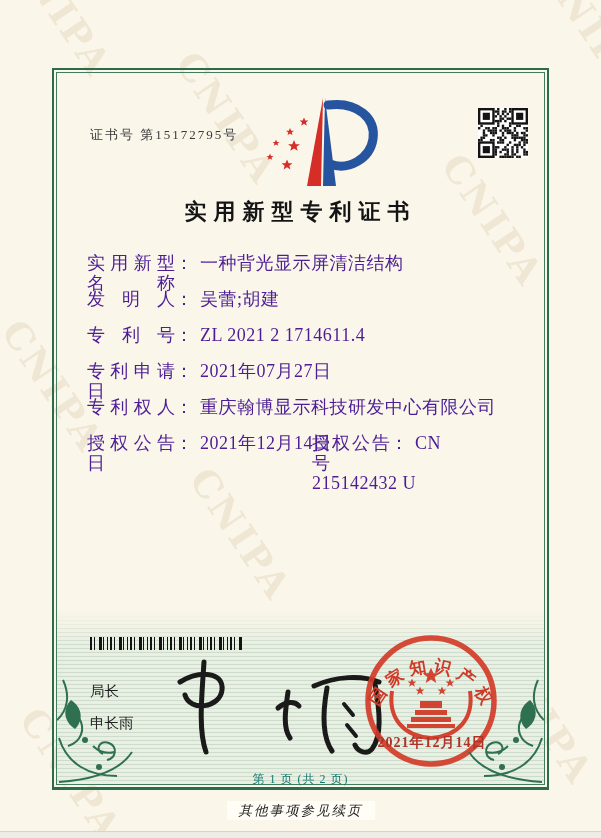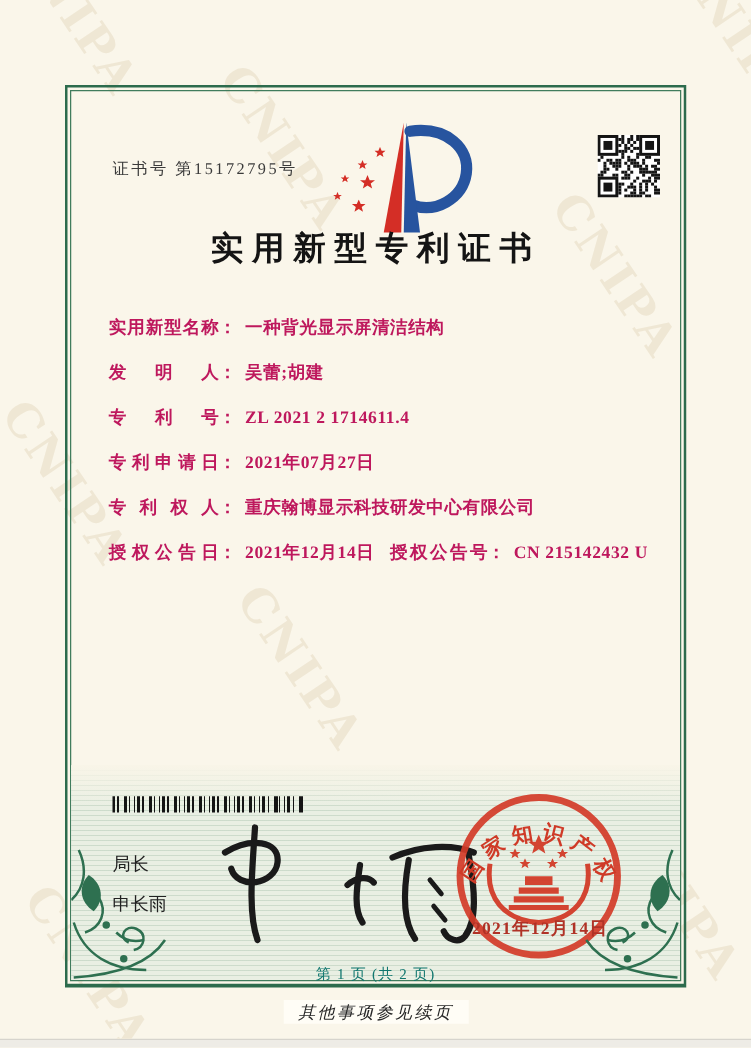--- a/index.html
+++ b/index.html
@@ -31,24 +31,24 @@
     background-image:repeating-linear-gradient(to bottom, rgba(105,150,120,0.22) 0 1px, rgba(0,0,0,0) 1px 4px);
   }
   .guilloche::before {
     content:""; position:absolute; top:0; left:0; right:0; height:34px;
     background:linear-gradient(#f9f5e8, rgba(249,245,232,0));
   }
   .cert-no { position:absolute; left:36px; top:56px; font-size:13px; letter-spacing:2px; color:#3a3a3a; }
   .logo { position:absolute; left:206px; top:25px; width:124px; height:96px; }
   .qr { position:absolute; left:424px; top:38px; width:50px; height:50px; }
   .title {
-    position:absolute; left:0; right:0; top:111px; margin:0; text-align:center;
-    font-size:26px; font-weight:bold; letter-spacing:7px; color:#141414;
-  }
-  .fields { position:absolute; left:33px; top:180px; right:28px; font-size:14px; color:#be185d;font-weight:bold; }
+    position:absolute; left:0; right:0; top:111px; margin:16px; text-align:center;
+    font-size:22px; font-weight:bold; letter-spacing:7px; color:#141414;
+  }
+  .fields { position:absolute; left:33px; top:180px; right:28px; font-size:18px; color:#4c1d95; }
   .row { position:relative; height:36px; line-height:20px; padding-top:3px; }
   .flabel { display:inline-block; width:88px; text-align:justify; text-align-last:justify; vertical-align:top; }
   .colon { margin-right:7px; }
   .fvalue { letter-spacing:0.5px; }
   .pair2 { position:absolute; left:225px; top:3px; }
   .pair2 .flabel { width:78px; }
   .paras {
     position:absolute; left:33px; top:425px; width:436px; font-size:13.5px;
     font-style:italic; line-height:1.62; color:#262626;
   }

